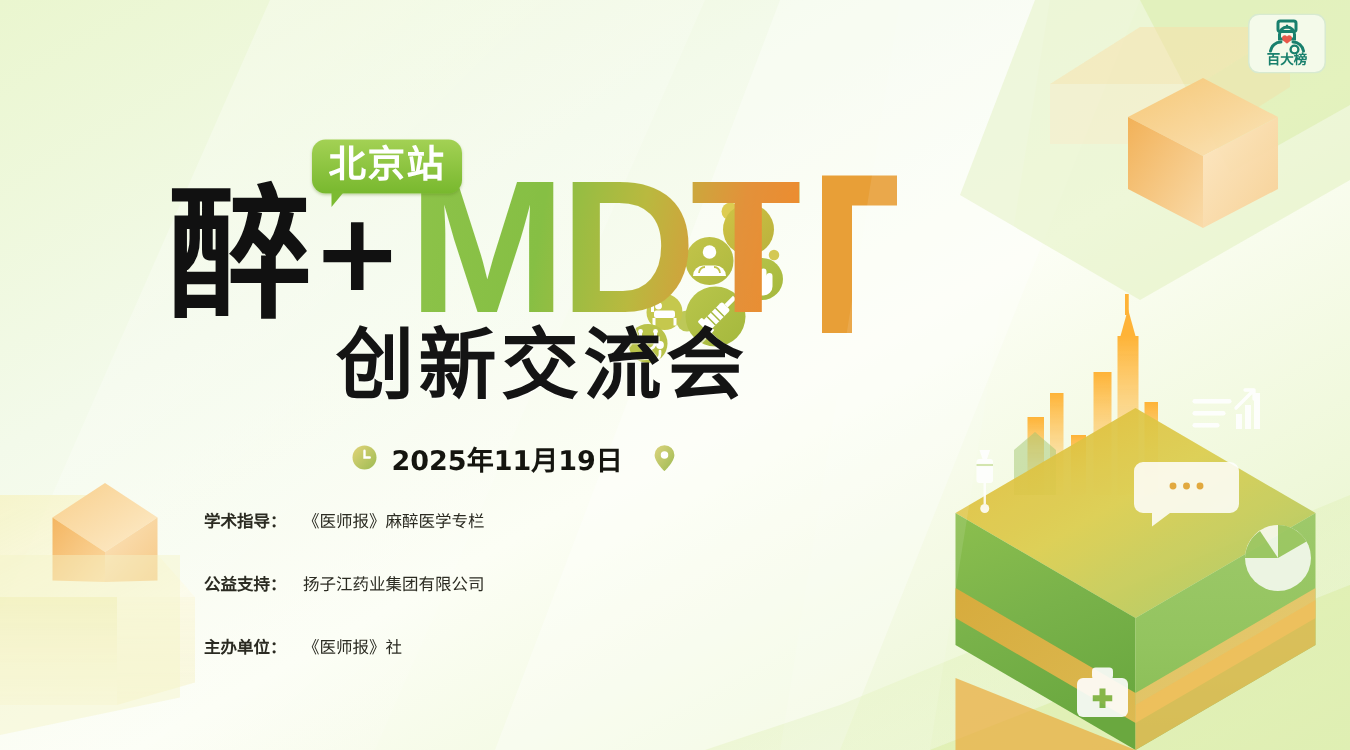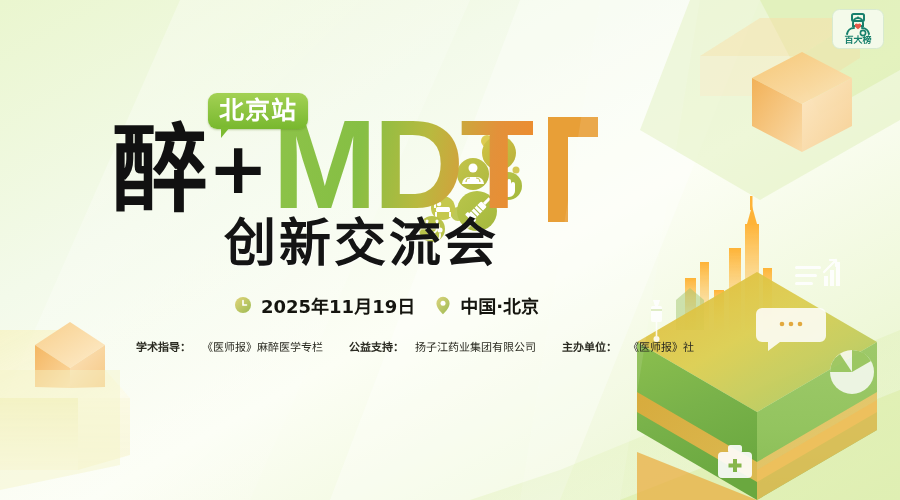--- a/index.html
+++ b/index.html
@@ -137,20 +137,21 @@
     left: 136px;
     top: 338px;
     display: flex;
     align-items: baseline;
     gap: 26px;
     font-family: "DejaVu Sans", sans-serif;
     font-size: 11px;
     color: #2b2b22;
     white-space: nowrap;
     z-index: 5;
+    flex-direction: column;
   }
   .credit-seg { display: inline-flex; align-items: baseline; }
   .credit-key { font-weight: bold; }
   .credit-val { font-weight: normal; margin-left: 11px; }
 
   
   .logo {
     position: absolute;
     right: 16px;
     top: 9px;
@@ -477,21 +478,20 @@
         <svg width="16" height="19" viewBox="0 0 16 19">
           <defs>
             <linearGradient id="gPin" x1="0" y1="0" x2="1" y2="1">
               <stop offset="0" stop-color="#ddd47e"></stop>
                 <stop offset="1" stop-color="#9cba52"></stop>
             </linearGradient>
           </defs>
           <path d="M8,0.8 a6.6,6.6 0 0 1 6.6,6.6 c0,4.6 -6.6,10.8 -6.6,10.8 s-6.6,-6.2 -6.6,-10.8 a6.6,6.6 0 0 1 6.6,-6.6 z" fill="url(#gPin)"></path>
           <circle cx="8" cy="7.3" r="2.5" fill="#ffffff"></circle>
         </svg>
-        <span>中国·北京</span>
       </div>
     </div>
 
     <div class="credits">
       <span class="credit-seg">
         <span class="credit-key">学术指导：</span>
         <span class="credit-val">《医师报》麻醉医学专栏</span>
       </span>
       <span class="credit-seg">
         <span class="credit-key">公益支持：</span>

